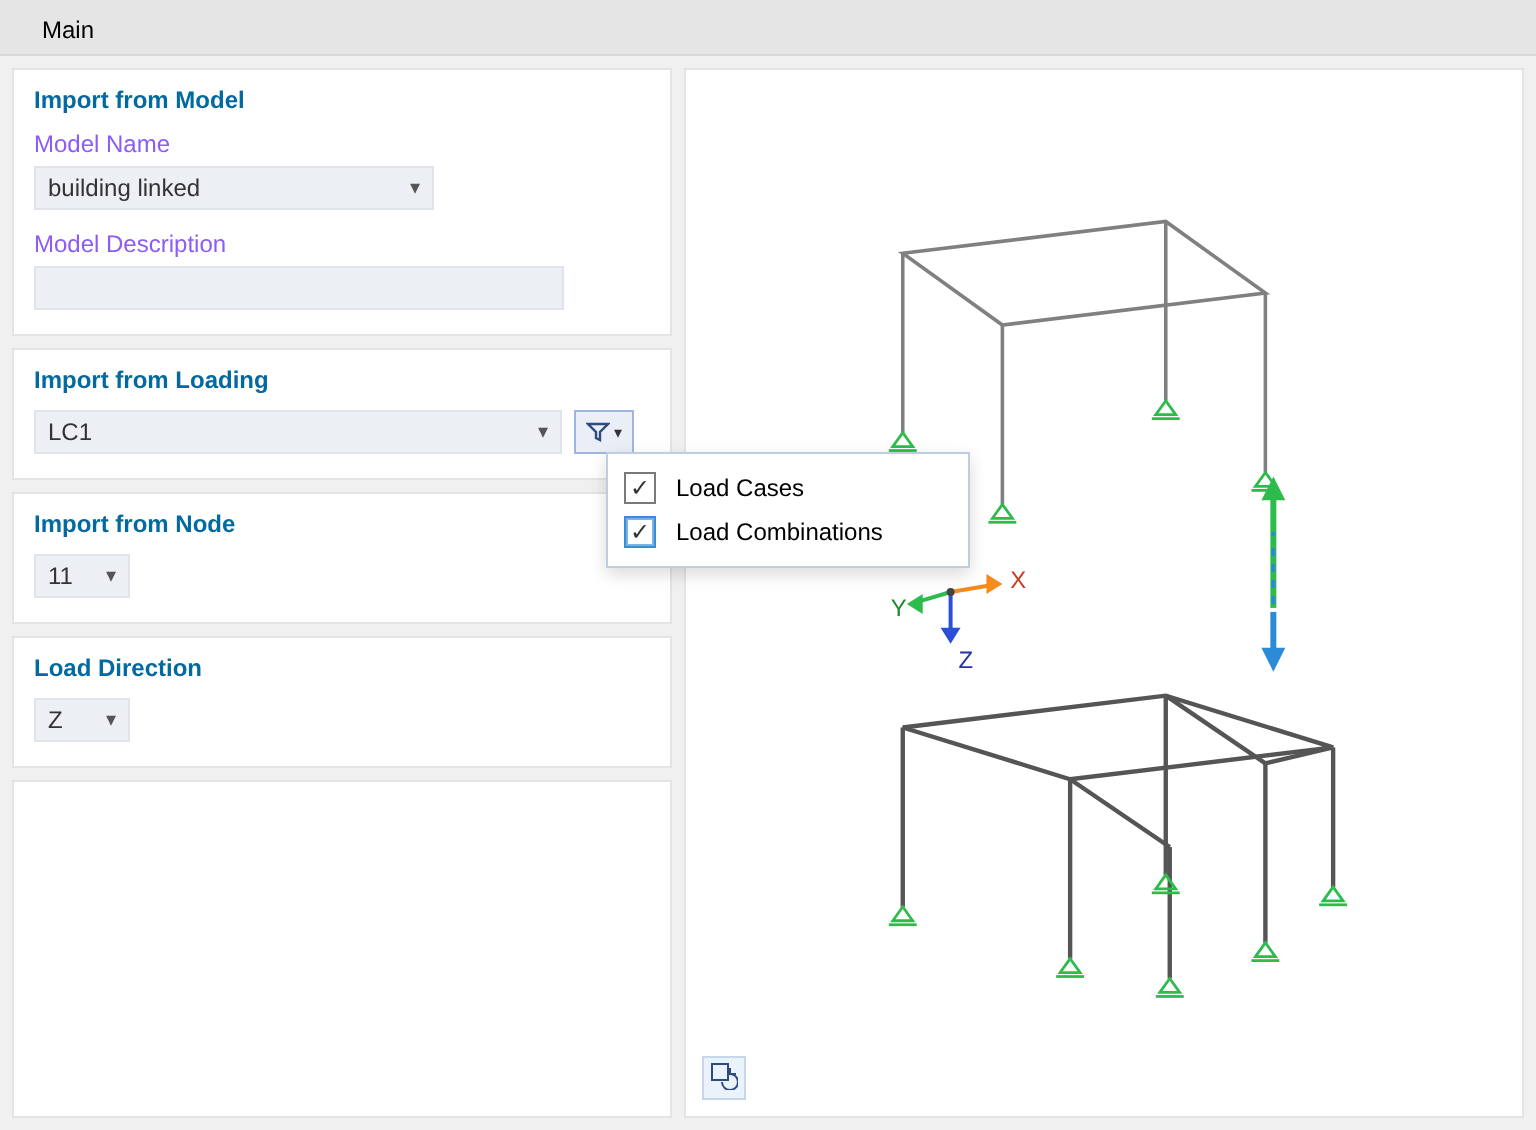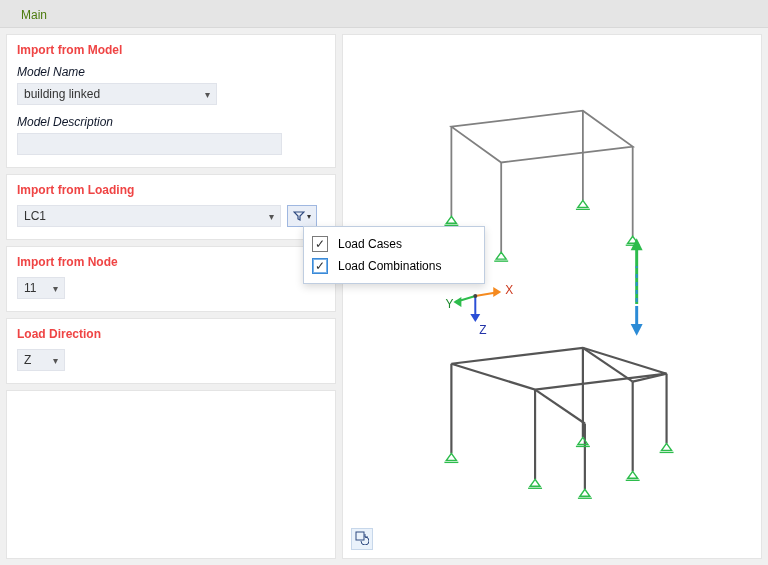--- a/index.html
+++ b/index.html
@@ -16,21 +16,21 @@
     background: #e5e5e5;
     border-bottom: 1px solid #d8d8d8;
     display: flex;
     align-items: flex-end;
     padding-left: 6px;
     gap: 0;
   }
   .tab {
     padding: 6px 14px 6px 14px;
     font-size: 12px;
-    color: #4d7c0f;
+    color: #000000;
     border: 1px solid transparent;
     border-bottom: none;
     position: relative;
     top: 1px;
     cursor: pointer;
   }
   .tab.active {
     background: #ffffff;
     border-color: #d0d0d0;
     border-bottom-color: #fff;
@@ -48,31 +48,30 @@
     flex-direction: column;
     gap: 6px;
   }
   .panel {
     background: #fff;
     border: 1px solid #e4e4e4;
     padding: 8px 10px 12px 10px;
   }
   .panel.flexfill { flex: 1; }
   .section-title {
-    color: #ef4444;
+    color: #0369a1;
     font-weight: 600;
     font-size: 12px;
     margin-bottom: 8px;
   }
   .field-label {
-    color: #0f172a;
+    color: #8b5cf6;
     font-size: 12px;
     margin-bottom: 4px;
     margin-top: 2px;
-    font-style: italic;
   }
   .select {
     display: inline-flex;
     align-items: center;
     justify-content: space-between;
     height: 22px;
     background: #eceff4;
     border: 1px solid #e0e3ea;
     padding: 0 6px;
     font-size: 12px;

